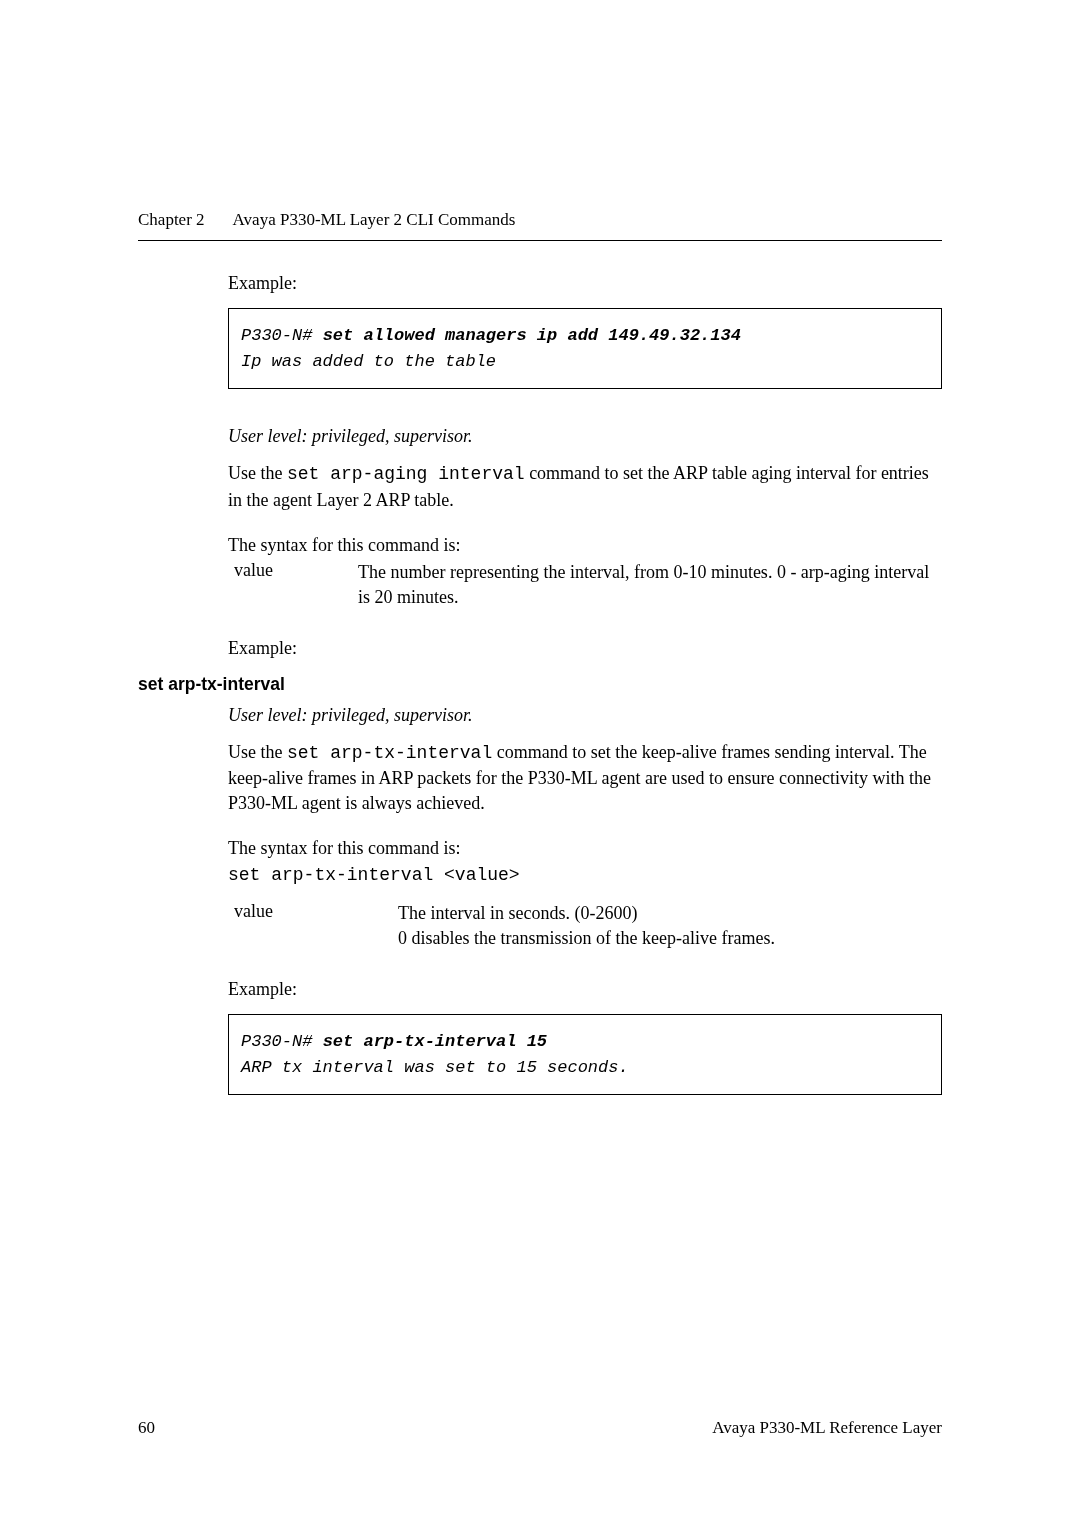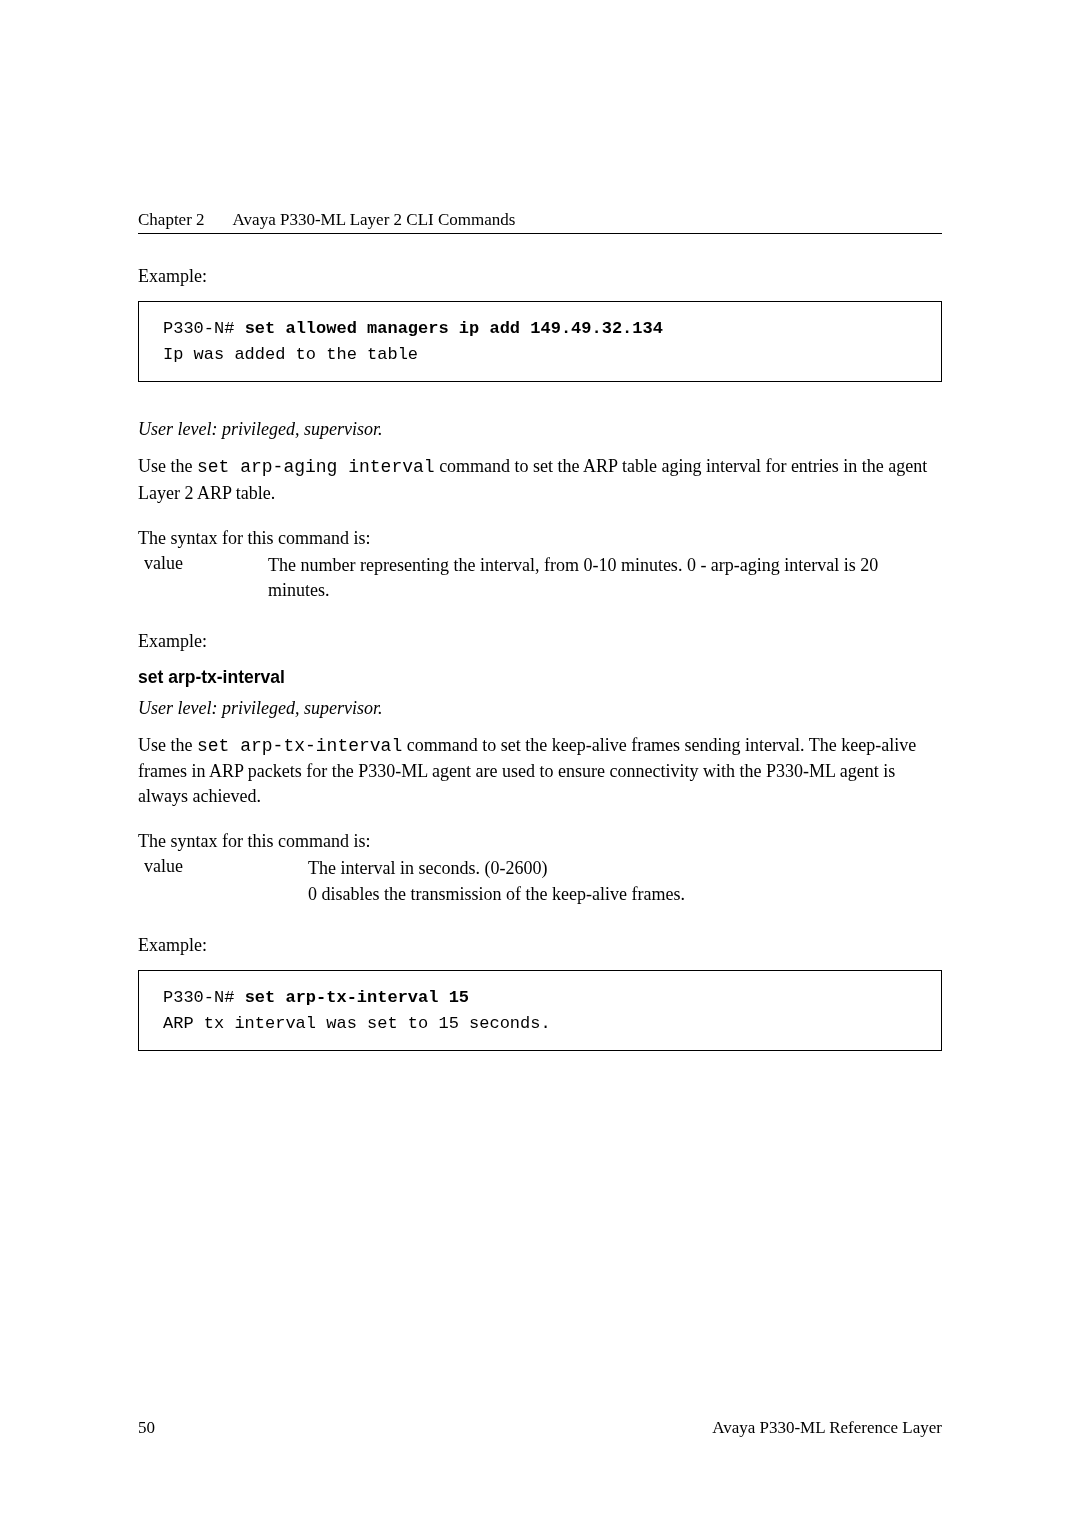--- a/index.html
+++ b/index.html
@@ -11,39 +11,41 @@
       position: relative;
       color: #000;
     }
     .page {
       padding: 210px 138px 0 138px;
     }
     .header-line {
       display: flex;
       gap: 28px;
       font-size: 17px;
-      padding-bottom: 3px;
+      padding-bottom: 10px;
       border-bottom: 1px solid #000;
       margin-bottom: 30px;
     }
     .content {
+      margin-left: 90px;
     }
     .para {
       font-size: 18px;
       margin-bottom: 12px;
       line-height: 1.4;
     }
     .code-box {
       border: 1px solid #000;
-      padding: 14px 24px;
+      padding: 14px 12px;
       font-family: "Courier New", Courier, monospace;
       font-size: 17px;
       line-height: 1.5;
       margin-bottom: 35px;
       white-space: pre;
+      font-style: italic;
     }
     .bold { font-weight: bold; }
     .section-title {
       font-weight: bold;
       font-size: 17.5px;
       font-family: Arial, Helvetica, sans-serif;
       margin-left: 0;
       margin-bottom: 8px;
     }
     .italic { font-style: italic; }
@@ -110,31 +112,32 @@
   </div>
 
   <div class="section-title">set arp-tx-interval</div>
   <div class="content">
     <p class="para italic">User level: privileged, supervisor.</p>
     <p class="para">
       <span>Use the </span><span class="mono">set arp-tx-interval</span><span> command to set the keep-alive frames sending interval. The keep-alive frames in ARP packets for the P330-ML agent are used to ensure connectivity with the P330-ML agent is always achieved.</span>
     </p>
     <div class="spacer-sm"></div>
     <p class="para" style="margin-bottom:2px;">The syntax for this command is:</p>
+    <p class="para mono">set arp-tx-interval &lt;value&gt;</p>
     <div class="param-row">
       <div class="param-key-wide">value</div>
       <div class="param-desc">
         <span>The interval in seconds. (0-2600)</span><br>
         <span>0 disables the transmission of the keep-alive frames.</span>
       </div>
     </div>
     <div class="spacer-sm"></div>
     <p class="para">Example:</p>
     <div class="code-box" style="margin-bottom:0;"><span>P330-N# </span><span class="bold">set arp-tx-interval 15</span>
 <span>ARP tx interval was set to 15 seconds.</span></div>
   </div>
 
 </div>
 
 <div class="footer">
-  <span>50</span>
+  <span>60</span>
   <span>Avaya P330-ML Reference Layer</span>
 </div>
 
 </body></html>

